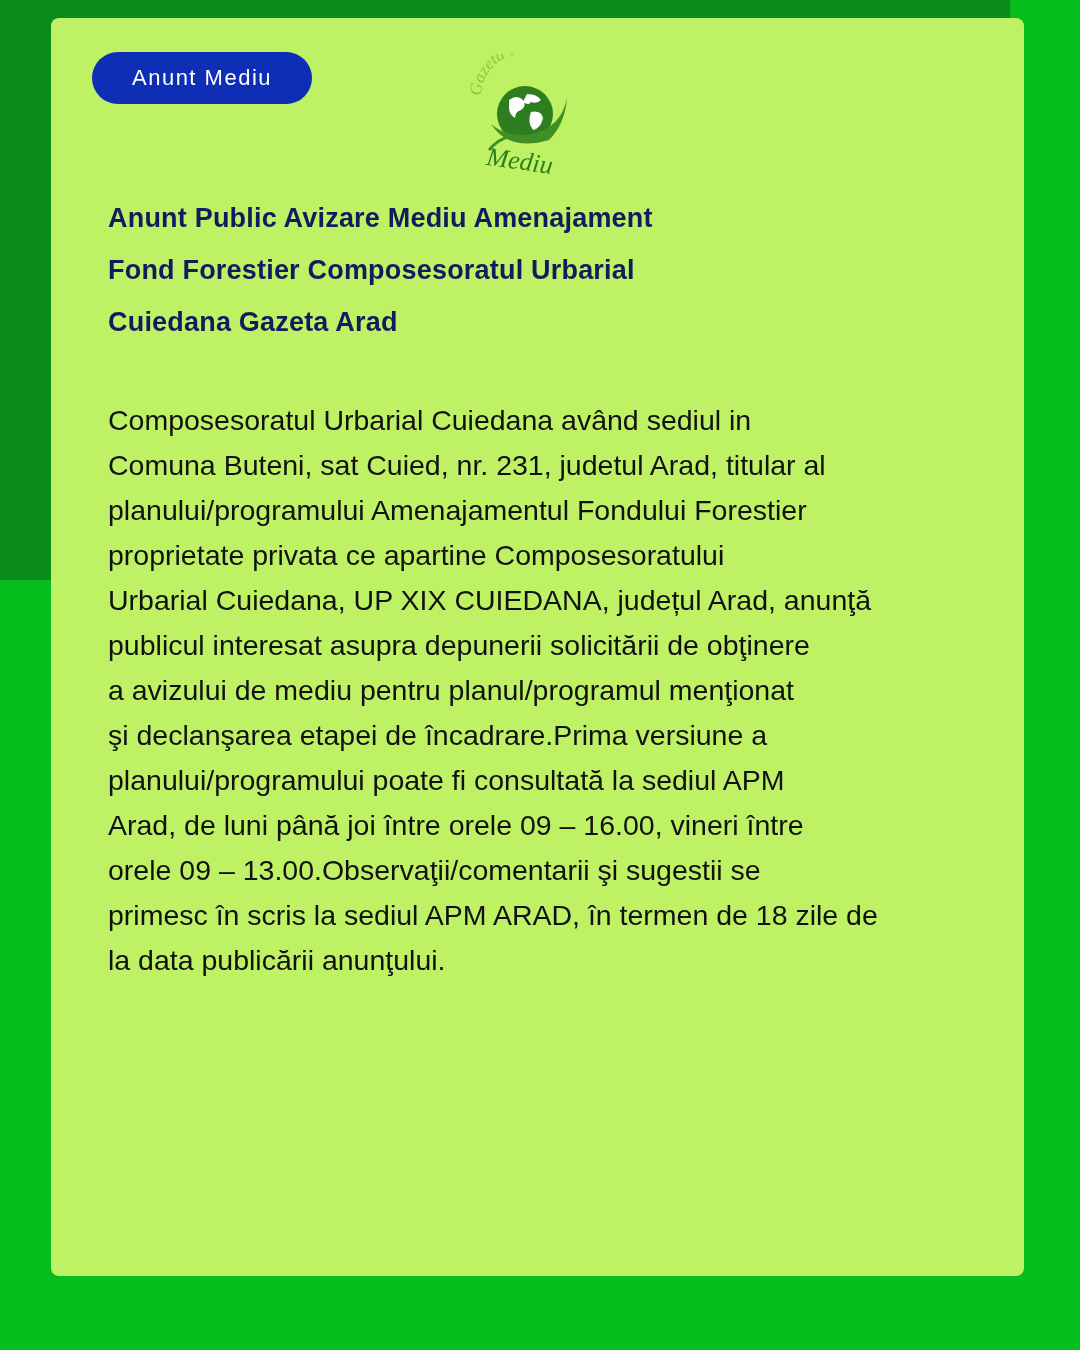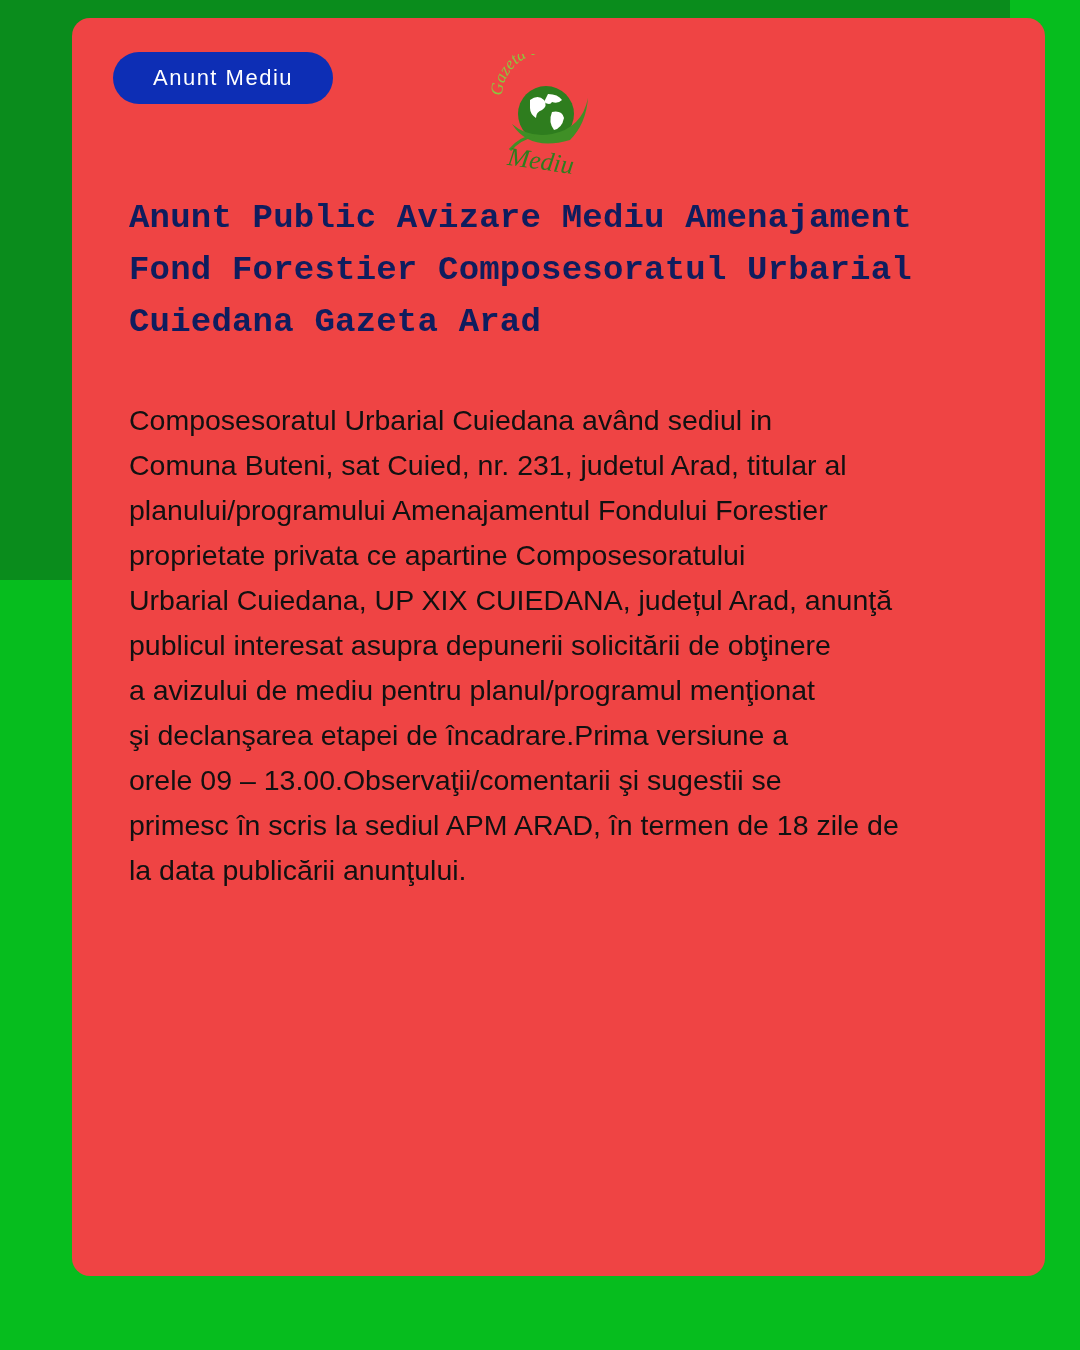--- a/index.html
+++ b/index.html
@@ -6,36 +6,36 @@
   body {
     width: 1080px; height: 1350px; position: relative; overflow: hidden;
     background: #06bd1e;
     font-family: "Liberation Sans", sans-serif;
   }
   .bg-dark {
     position: absolute; left: 0; top: 0; width: 1010px; height: 580px;
     background: #0a8c1c;
   }
   .card {
-    position: absolute; left: 72px; top: 18px; width: 973px; height: 1258px;
-    background: #ef4444; border-radius: 18px;
+    position: absolute; left: 51px; top: 18px; width: 973px; height: 1258px;
+    background: #bef264; border-radius: 8px;
   }
   .pill {
     position: absolute; left: 41px; top: 34px; width: 220px; height: 52px;
     background: #0d2eb5; border-radius: 26px; color: #fff;
     display: flex; align-items: center; justify-content: center;
     font-size: 22px; letter-spacing: 1.5px;
   }
   .logo {
     position: absolute; left: 418px; top: 36px; width: 110px; height: 120px;
   }
   .title {
     position: absolute; left: 57px; top: 174px; width: 880px;
-    color: #0f1d5e; font-weight: bold; font-size: 34px; line-height: 52px;
-    font-family: Liberation Mono, monospace; letter-spacing: 0.2px;
+    color: #0f1d5e; font-weight: bold; font-size: 27px; line-height: 52px;
+    font-family: Liberation Sans, sans-serif; letter-spacing: 0.2px;
   }
   .body-text {
     position: absolute; left: 57px; top: 380px; width: 880px;
     color: #111; font-size: 28.5px; line-height: 45px;
     font-family: Liberation Sans, sans-serif;
   }
   .body-text .line { display: block; white-space: nowrap; }
 </style>
 </head>
 <body>
@@ -76,18 +76,20 @@
 
   <div class="body-text">
     <span class="line">Composesoratul Urbarial Cuiedana având sediul in</span>
     <span class="line">Comuna Buteni, sat Cuied, nr. 231, judetul Arad, titular al</span>
     <span class="line">planului/programului Amenajamentul Fondului Forestier</span>
     <span class="line">proprietate privata ce apartine Composesoratului</span>
     <span class="line">Urbarial Cuiedana, UP XIX CUIEDANA, județul Arad, anunţă</span>
     <span class="line">publicul interesat asupra depunerii solicitării de obţinere</span>
     <span class="line">a avizului de mediu pentru planul/programul menţionat</span>
     <span class="line">şi declanşarea etapei de încadrare.Prima versiune a</span>
+    <span class="line">planului/programului poate fi consultată la sediul APM</span>
+    <span class="line">Arad, de luni până joi între orele 09 – 16.00, vineri între</span>
     <span class="line">orele 09 – 13.00.Observaţii/comentarii şi sugestii se</span>
     <span class="line">primesc în scris la sediul APM ARAD, în termen de 18 zile de</span>
     <span class="line">la data publicării anunţului.</span>
   </div>
 
 </div>
 
 </body></html>

